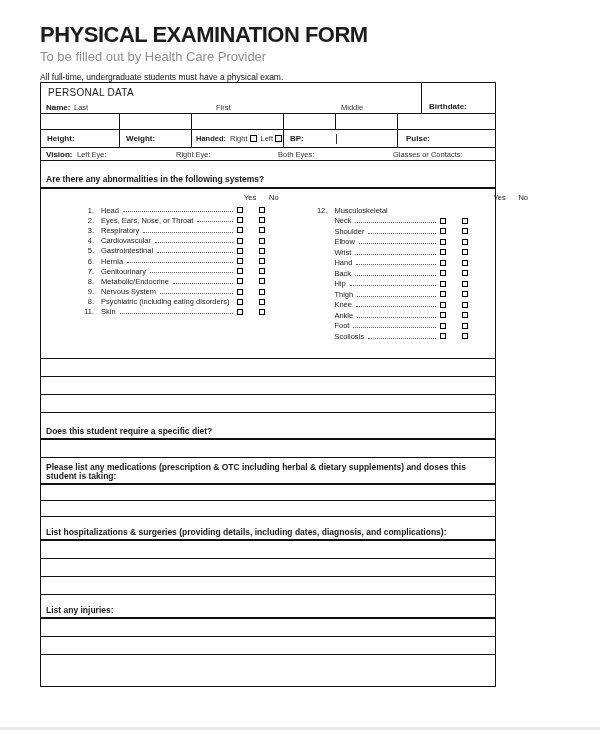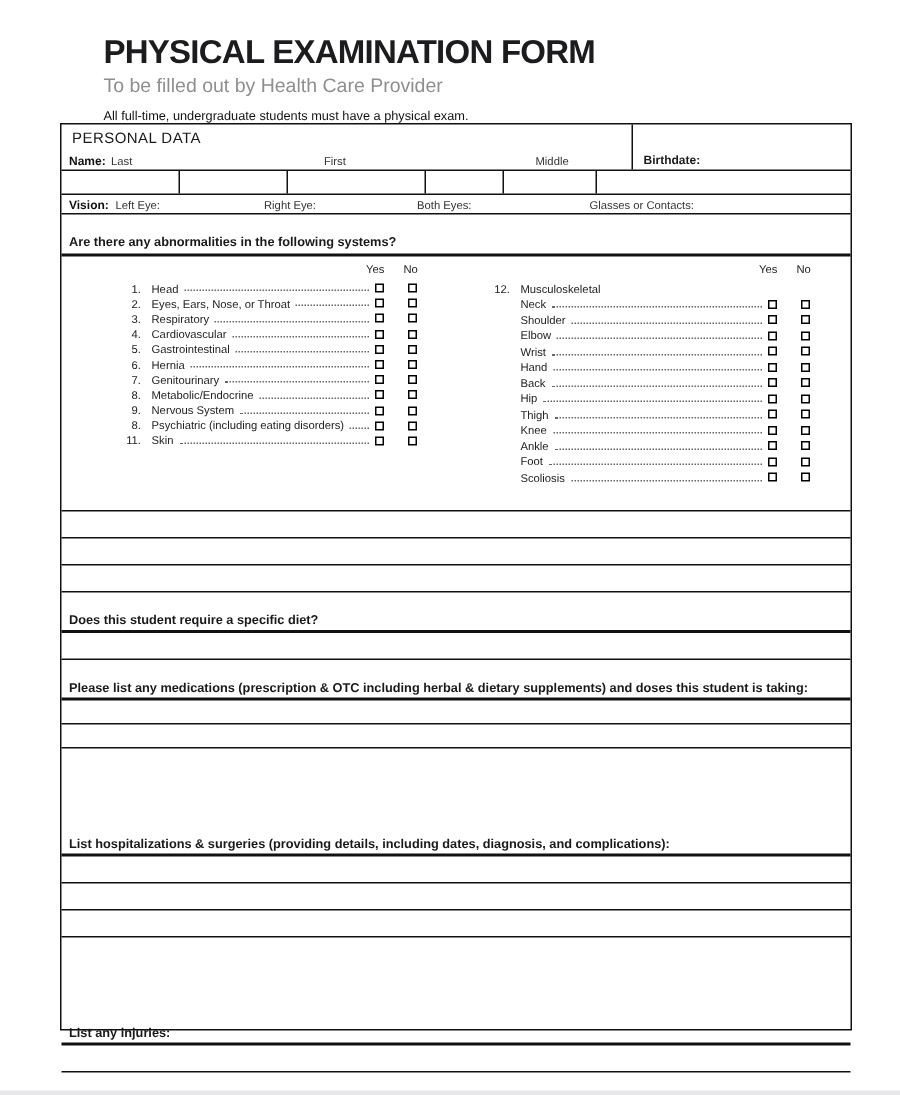--- a/index.html
+++ b/index.html
@@ -6,40 +6,40 @@
   html,body { background:#fff; }
   .page {
     position: relative;
     width: 600px; height: 730px;
     background: #fff;
     font-family: "Liberation Sans", sans-serif;
     color: #1a1a1a;
     overflow: hidden;
   }
   
-  .header { position:absolute; left:40px; top:24px; right:32px;margin-left:29px; }
+  .header { position:absolute; left:40px; top:24px; right:32px; }
   .title { font-size:22px; font-weight:800; letter-spacing:-0.5px; color:#1c1c1e; line-height:22px; }
   .subtitle { font-size:13px; color:#8f8f8f; margin-top:3px; }
   .note { font-size:8.5px; color:#111; margin-top:8px; }
 
   
   .form-box {
-    position:absolute; left:40px; top:82px; width:528px; height:605px;
+    position:absolute; left:40px; top:82px; width:456px; height:605px;
     border:1.5px solid #111;
   }
 
   
   .pd-top { display:flex; height:30px; }
   .pd-top-left { width:380px; position:relative; }
   .pd-title { position:absolute; top:4px; left:7px; font-size:10px; letter-spacing:.3px; }
   .nm { position:absolute; bottom:1px; font-size:7.5px; color:#333; }
   .nm-name { left:5px;  font-size:8px; font-weight:bold; color:#111; }
   .nm-last { left:33px; }
   .nm-first { left:175px; }
-  .nm-middle { left:300px;margin-left:16px; }
+  .nm-middle { left:300px; }
   .pd-top-right { flex:1; border-left:1px solid #111; display:flex; align-items:flex-end; padding:0 0 2px 7px; }
   .bd-label { font-size:8px; font-weight:bold; }
 
   
   .row-c { display:flex; height:16px; border-top:1px solid #111; }
   .row-c .cell { border-left:1px solid #111; }
   .row-c .c1 { width:78px; border-left:none; }
   .row-c .c2 { width:72px; } .row-c .c3 { width:92px; }
   .row-c .c4 { width:52px; } .row-c .c5 { width:62px; }
   .row-c .c6 { flex:1; }
@@ -90,21 +90,21 @@
   .sys-leader { flex:1; border-bottom:1px dotted #666; margin:0 4px 3px 4px; align-self:flex-end; height:4px; }
   .sys-row .cb { width:6px; height:6px; }
   .cb-no { margin-left:16px; }
   .group-row { font-size:7.5px; }
 
   
   .sec-head {
     border-bottom:2px solid #111; display:flex; align-items:flex-end;
     padding:0 6px 2px 5px; font-size:8.5px; font-weight:bold; line-height:9px;
   }
-  .sh-15 { height:15px; } .sh-13 { height:13px; } .sh-12 { height:12px;margin-top:48px; }
+  .sh-15 { height:15px; } .sh-13 { height:13px; } .sh-12 { height:12px; }
   .blank-row { border-bottom:1px solid #111; }
   .b-18 { height:18px; } .b-16 { height:16px; }
   .b-last { height:15px; border-bottom:none; }
   .gap-14 { height:14px; } .gap-12 { height:12px; }
 
   .page-edge { position:absolute; left:0; right:0; bottom:0; height:3px; background:#e8e8ea; }
 </style>
 </head>
 <body>
 
@@ -133,20 +133,42 @@
 
     <div class="row-c">
       <div class="cell c1"></div>
       <div class="cell c2"></div>
       <div class="cell c3"></div>
       <div class="cell c4"></div>
       <div class="cell c5"></div>
       <div class="cell c6"></div>
     </div>
 
+    <div class="row-d">
+      <div class="vcell v1">
+        <span class="blbl">Height:</span>
+      </div>
+      <div class="vcell v2">
+        <span class="blbl">Weight:</span>
+      </div>
+      <div class="vcell v3">
+        <span class="blbl">Handed:</span>
+        <span class="hand-opt">Right</span>
+        <span class="cb hand-cb"></span>
+        <span class="hand-opt">Left</span>
+        <span class="cb hand-cb"></span>
+      </div>
+      <div class="vcell v4">
+        <span class="blbl">BP:</span>
+        <span class="bp-tick"></span>
+      </div>
+      <div class="vcell v5">
+        <span class="blbl">Pulse:</span>
+      </div>
+    </div>
 
     <div class="row-e">
       <span class="vz vz-label">Vision:</span>
       <span class="vz vz-left">Left Eye:</span>
       <span class="vz vz-right">Right Eye:</span>
       <span class="vz vz-both">Both Eyes:</span>
       <span class="vz vz-glasses">Glasses or Contacts:</span>
     </div>
 
     <div class="sys-head">Are there any abnormalities in the following systems?</div>

